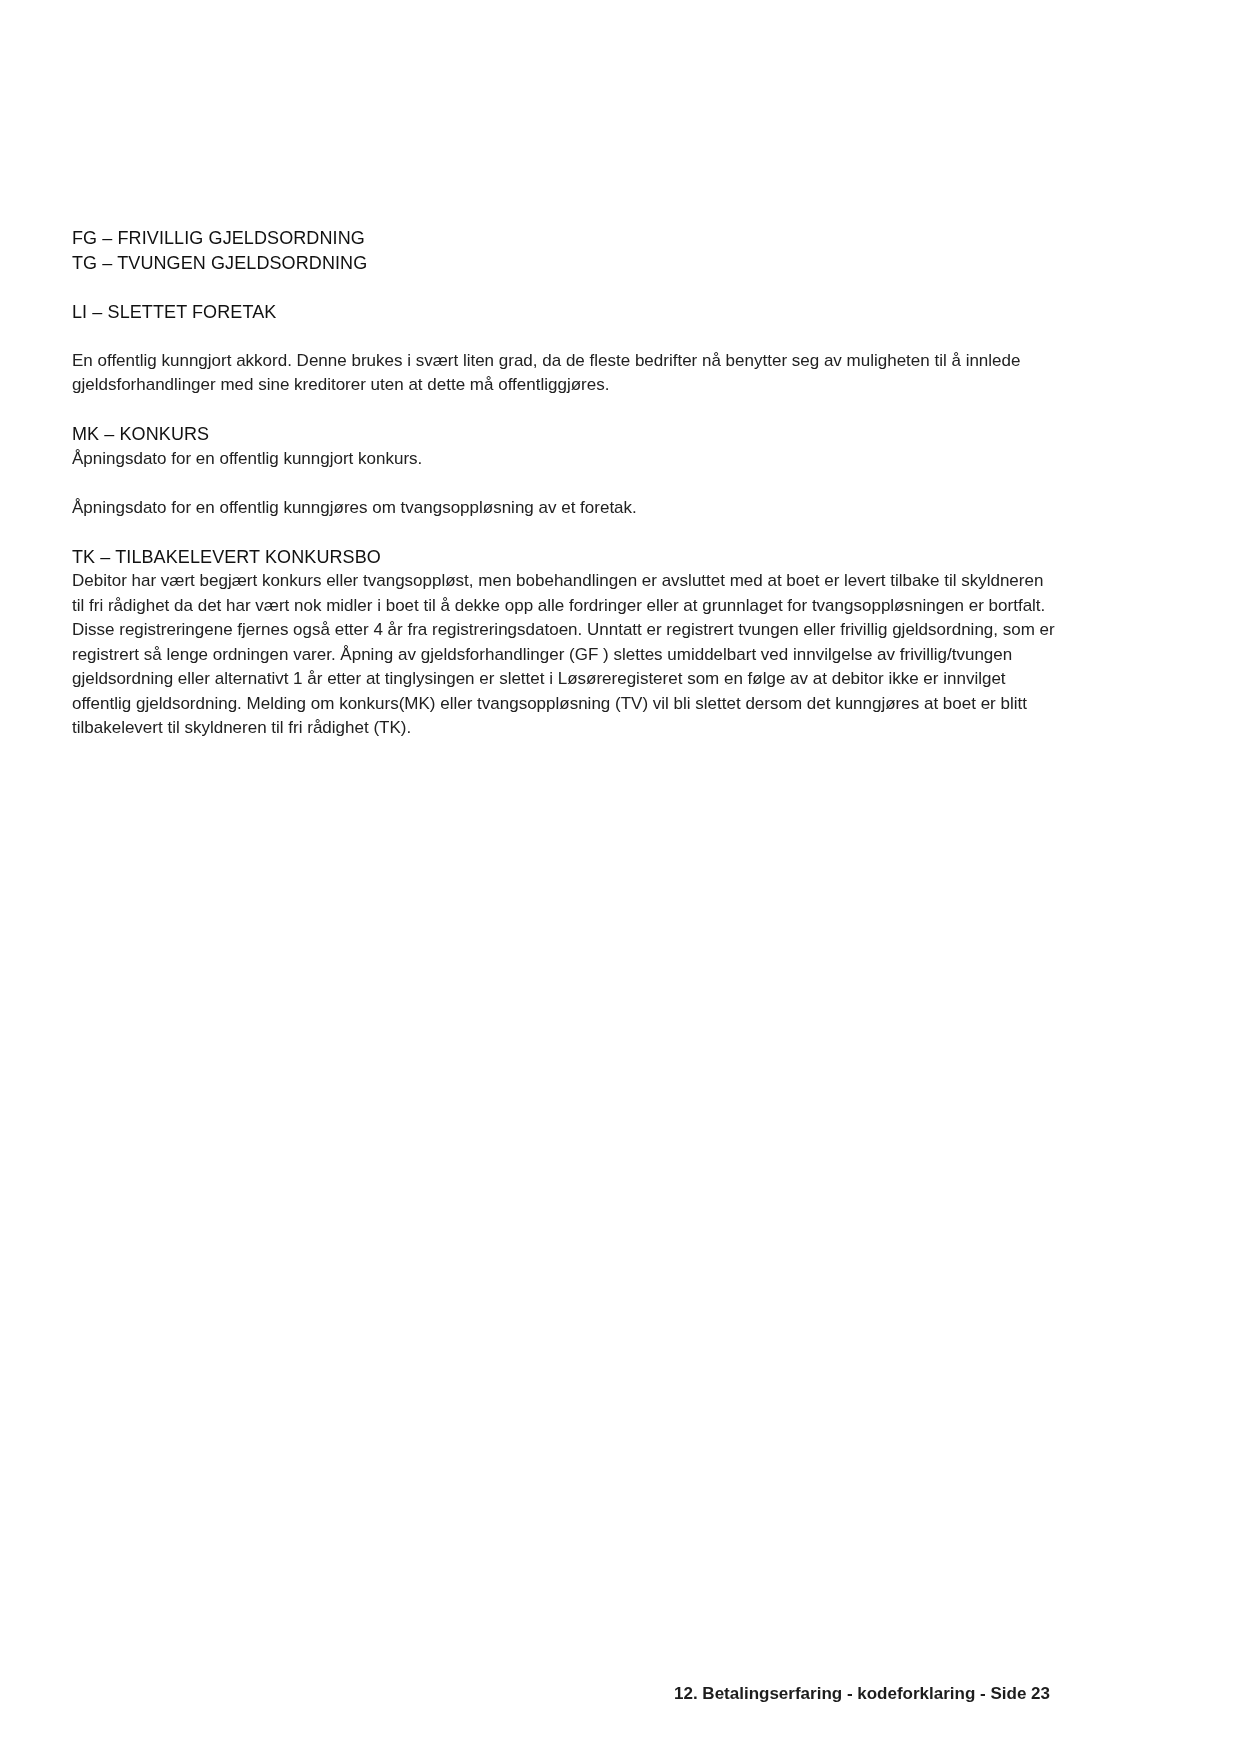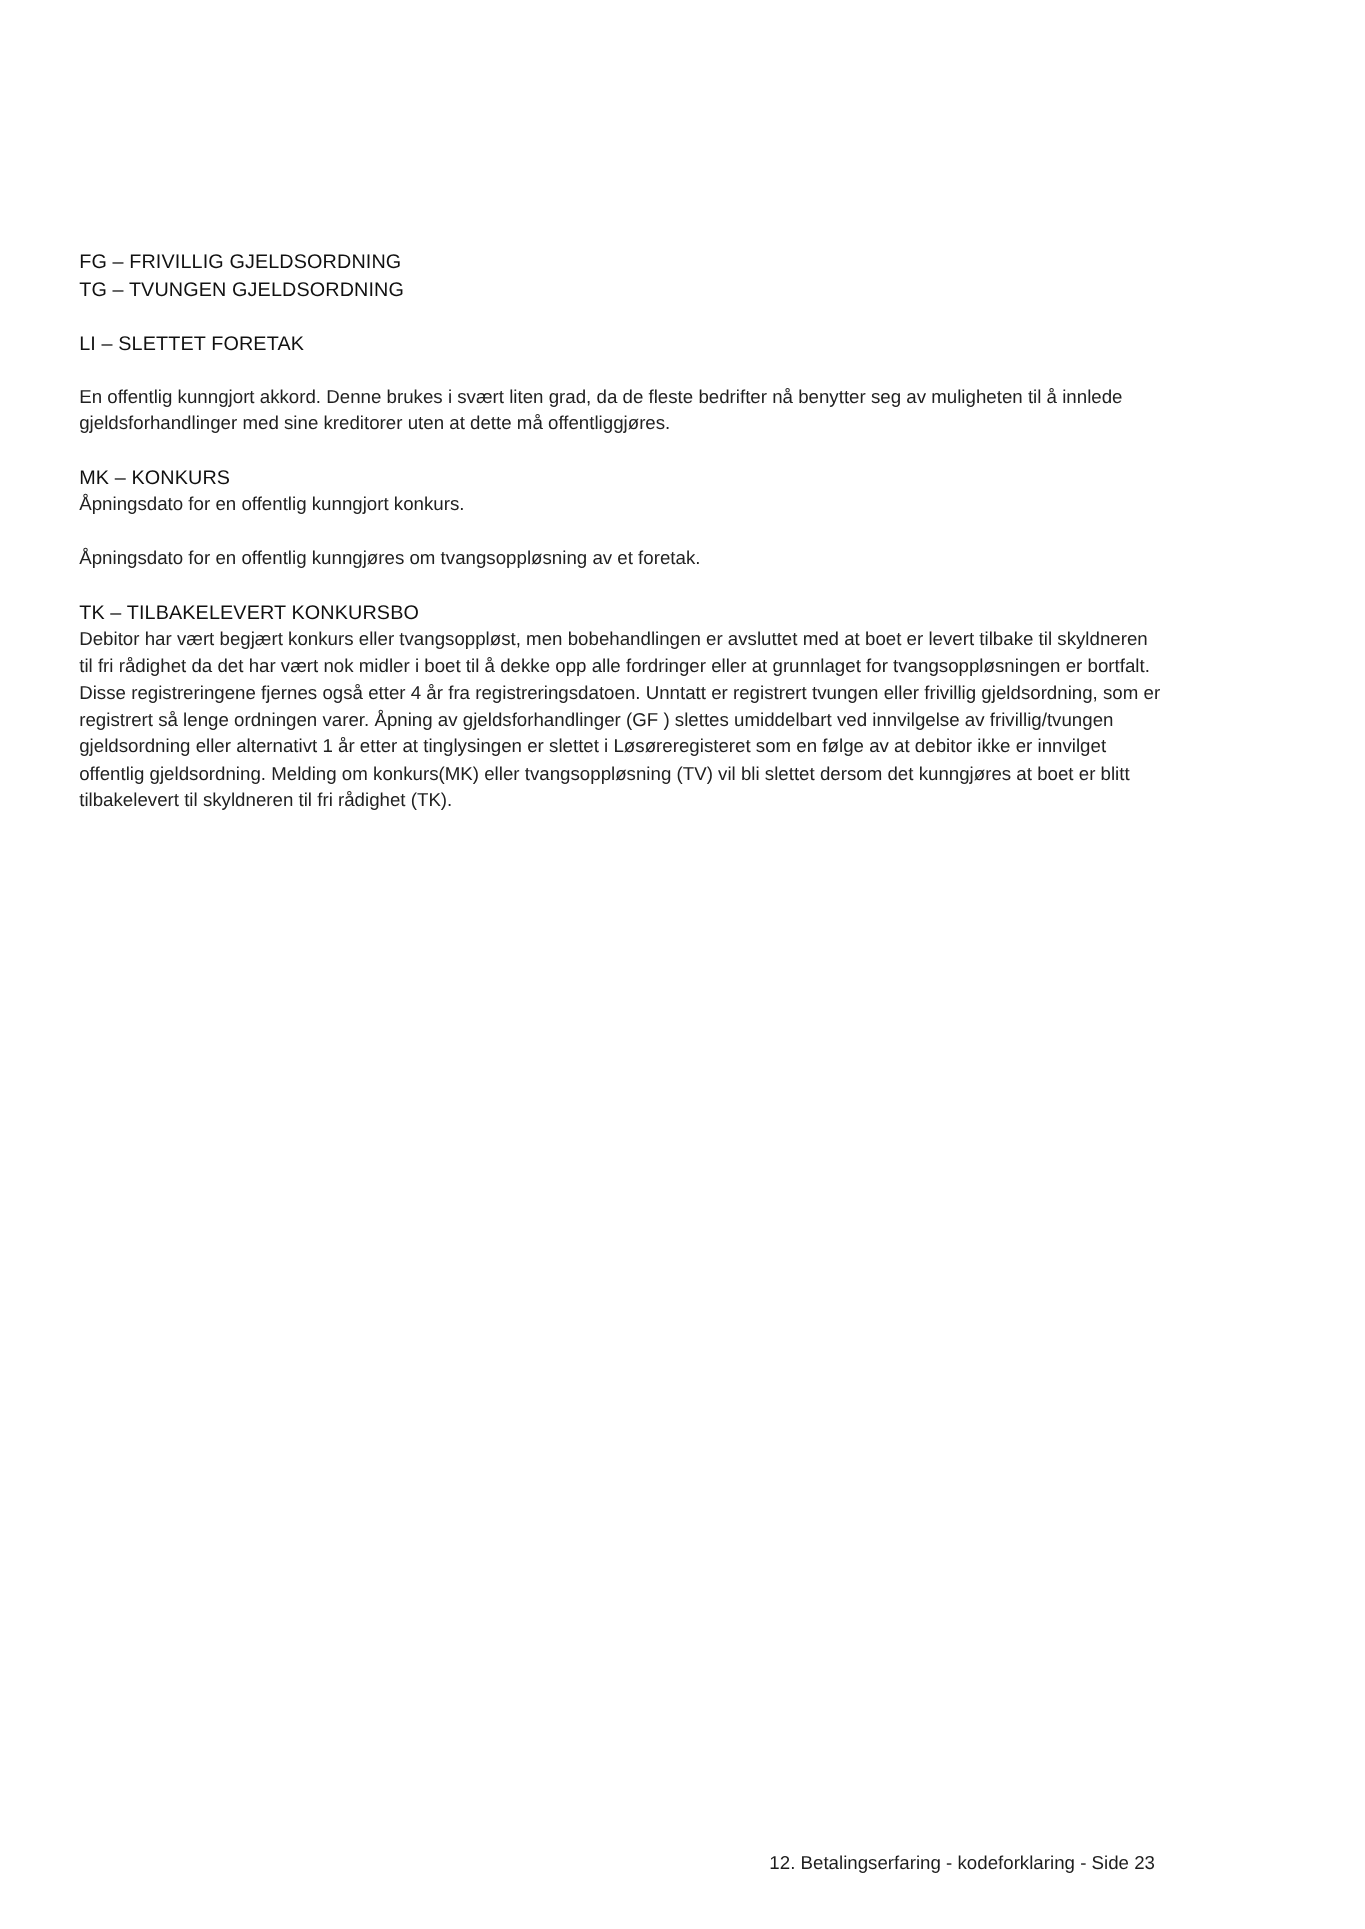--- a/index.html
+++ b/index.html
@@ -60,20 +60,21 @@
     color: #212121;
   }
   .page-footer {
     position: absolute;
     top: 1682px;
     right: 191px;
     font-size: 17px;
     color: #1d1d1d;
     line-height: 24px;
     white-space: nowrap;
+    font-weight: bold;
   }
 </style>
 </head>
 <body>
 
 <div class="page">
 
 
   <main class="content">
 

